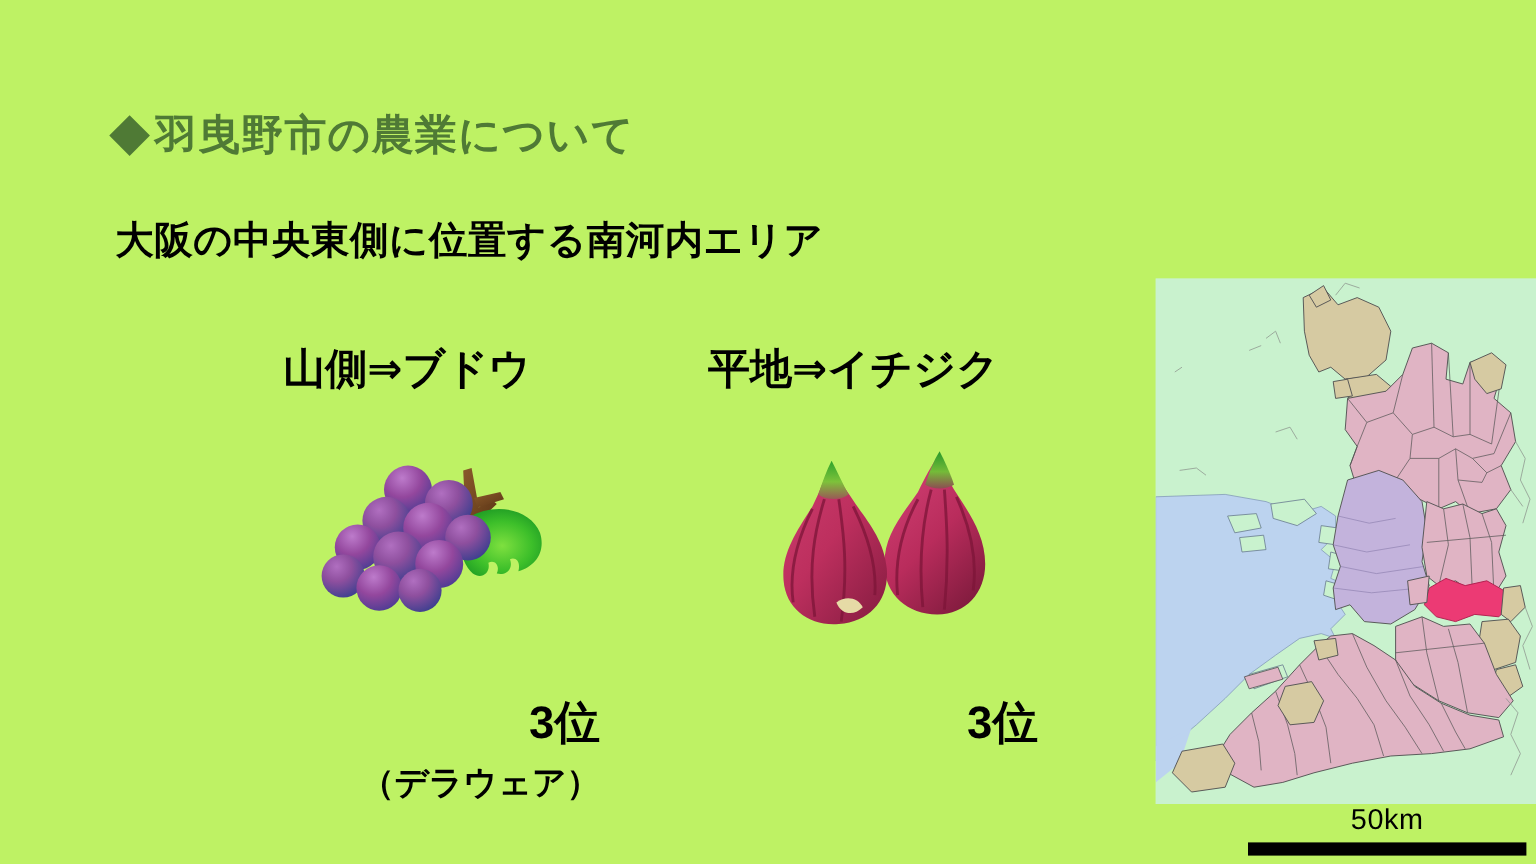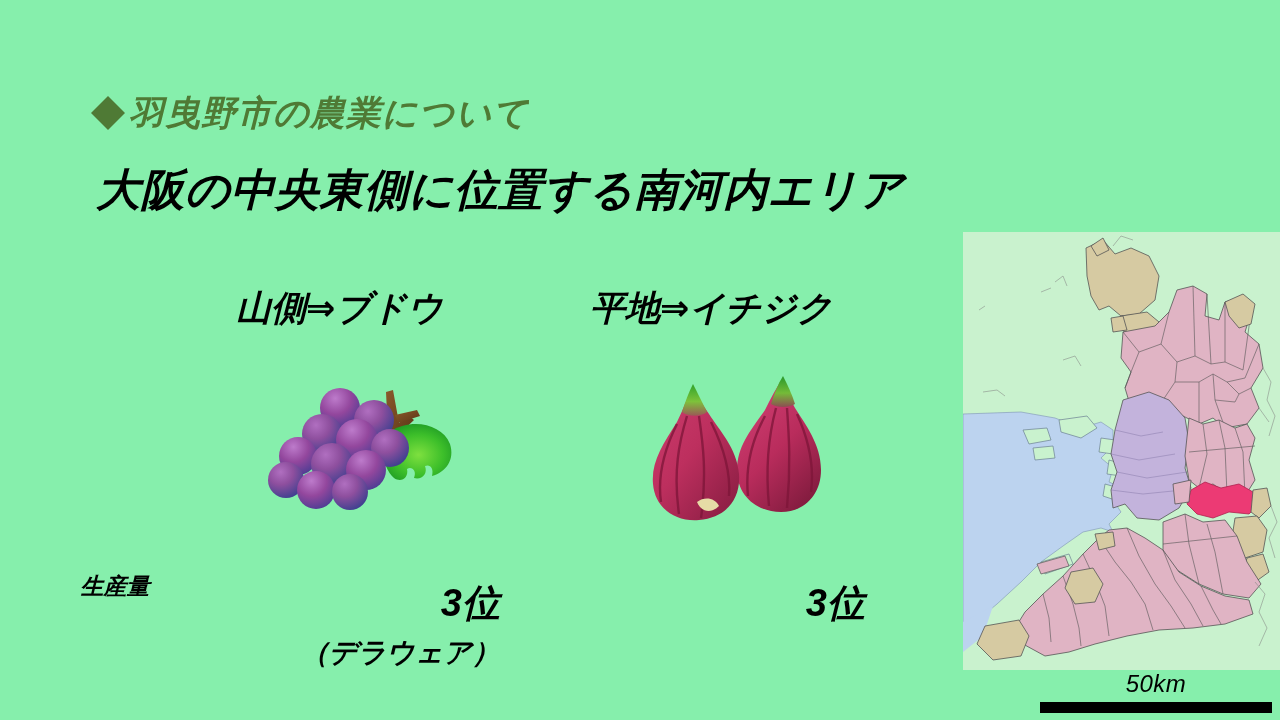--- a/index.html
+++ b/index.html
@@ -15,22 +15,21 @@
     overflow: hidden;
     position: relative;
     color: #000000;
   }
 
   .slide {
     position: absolute;
     inset: 0;
     width: 1280px;
     height: 720px;
-    background: #86efac;
-    font-style: italic;
+    background: #bef264;
   }
 
   
   .section-heading {
     position: absolute;
     left: 96px;
     top: 95px;
     font-size: 35px;
     font-weight: bold;
     color: #4f7a35;
@@ -46,22 +45,22 @@
     height: 24px;
     background: #4f7a35;
     transform: rotate(45deg);
     margin-right: 9px;
     flex: 0 0 auto;
   }
 
   .subtitle {
     position: absolute;
     left: 96px;
-    top: 168px;
-    font-size: 44px;
+    top: 184px;
+    font-size: 32px;
     font-weight: bold;
     color: #000000;
     letter-spacing: 0.5px;
     white-space: nowrap;
     line-height: 1;
   }
 
   
   .col-label {
     position: absolute;
@@ -259,21 +258,20 @@
         <path d="M42 48 C34 74 28 104 34 146"></path>
         <path d="M54 48 C58 76 62 106 56 150"></path>
         <path d="M32 56 C20 80 12 106 16 134"></path>
         <path d="M66 54 C78 78 86 102 84 128"></path>
       </g>
       <path d="M52 134 C60 128 70 130 74 138 C66 146 56 144 52 134 Z" fill="#e6dba6"></path>
     </svg>
   </div>
 
   <div class="stat-rowlabel">
-    <span class="l1">生産量</span>
   </div>
 
   <div class="stat-value grape">
     <span class="rank">3位</span>
     <span class="variety">（デラウェア）</span>
   </div>
 
   <div class="stat-value fig">
     <span class="rank">3位</span>
   </div>

